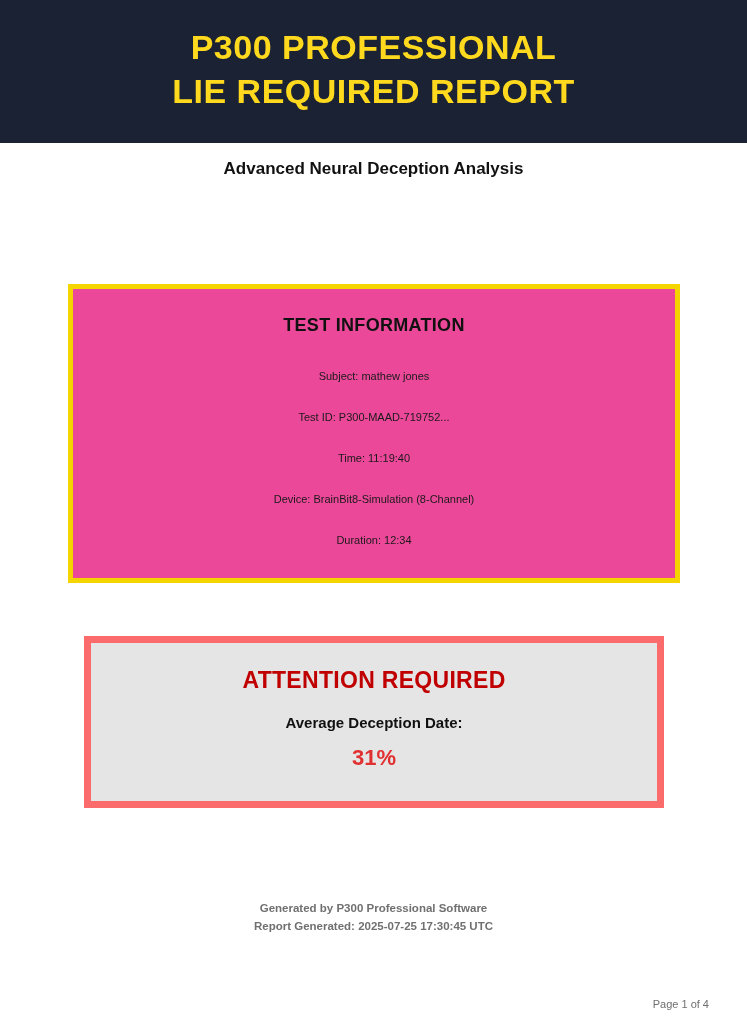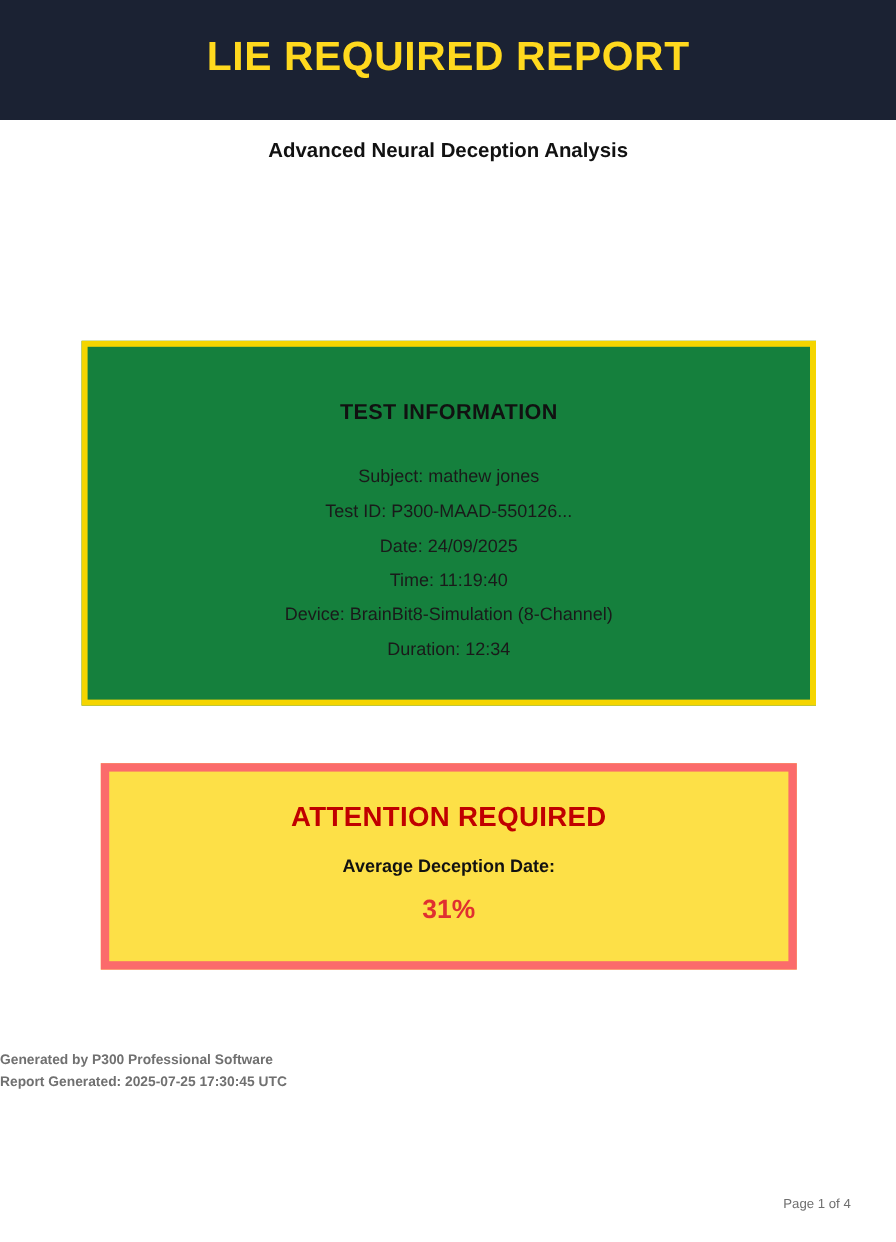--- a/index.html
+++ b/index.html
@@ -49,46 +49,47 @@
   }
 
   
   .info-card {
     position: absolute;
     left: 68px;
     top: 284px;
     width: 612px;
     box-sizing: border-box;
     border: 5px solid #f5d500;
-    background: #15803d;
-    padding: 44px 20px 26px 20px;
+    background: #ec4899;
+    padding: 26px 20px 26px 20px;
     text-align: center;
   }
   .info-card-title {
     font-size: 18px;
     font-weight: bold;
     color: #111111;
     letter-spacing: 0.3px;
     margin-bottom: 30px;
   }
   .info-row {
-    font-size: 15px;
+    font-size: 11px;
     color: #1a1a1a;
     line-height: 1.92;
+    margin-top: 20px;
   }
 
   
   .attention-card {
     position: absolute;
     left: 84px;
     top: 636px;
     width: 580px;
     box-sizing: border-box;
     border: 7px solid #fb6b6b;
-    background: #fde047;
+    background: #e5e5e5;
     padding: 24px 20px 30px 20px;
     text-align: center;
   }
   .attention-title {
     font-size: 23px;
     font-weight: bold;
     color: #c00000;
     letter-spacing: 0.3px;
     margin-bottom: 20px;
   }
@@ -101,22 +102,23 @@
   .attention-value {
     font-size: 22px;
     font-weight: bold;
     color: #e03030;
   }
 
   
   .footer {
     position: absolute;
     left: 0;
-    top: 876px;
+    top: 900px;
     width: 100%;
+    text-align: center;
   }
   .footer-line {
     font-size: 11.5px;
     font-weight: bold;
     color: #707070;
     line-height: 1.55;
   }
   .page-number {
     position: absolute;
     right: 38px;
@@ -124,30 +126,30 @@
     font-size: 11px;
     color: #6f6f6f;
   }
 </style>
 </head>
 <body>
 
 <div class="page">
 
   <div class="header-banner">
+    <div class="header-title-line">P300 PROFESSIONAL</div>
     <div class="header-title-line">LIE REQUIRED REPORT</div>
   </div>
 
   <div class="subtitle">Advanced Neural Deception Analysis</div>
 
   <div class="info-card">
     <div class="info-card-title">TEST INFORMATION</div>
     <div class="info-row">Subject: mathew jones</div>
-    <div class="info-row">Test ID: P300-MAAD-550126...</div>
-    <div class="info-row">Date: 24/09/2025</div>
+    <div class="info-row">Test ID: P300-MAAD-719752...</div>
     <div class="info-row">Time: 11:19:40</div>
     <div class="info-row">Device: BrainBit8-Simulation (8-Channel)</div>
     <div class="info-row">Duration: 12:34</div>
   </div>
 
   <div class="attention-card">
     <div class="attention-title">ATTENTION REQUIRED</div>
     <div class="attention-label">Average Deception Date:</div>
     <div class="attention-value">31%</div>
   </div>

